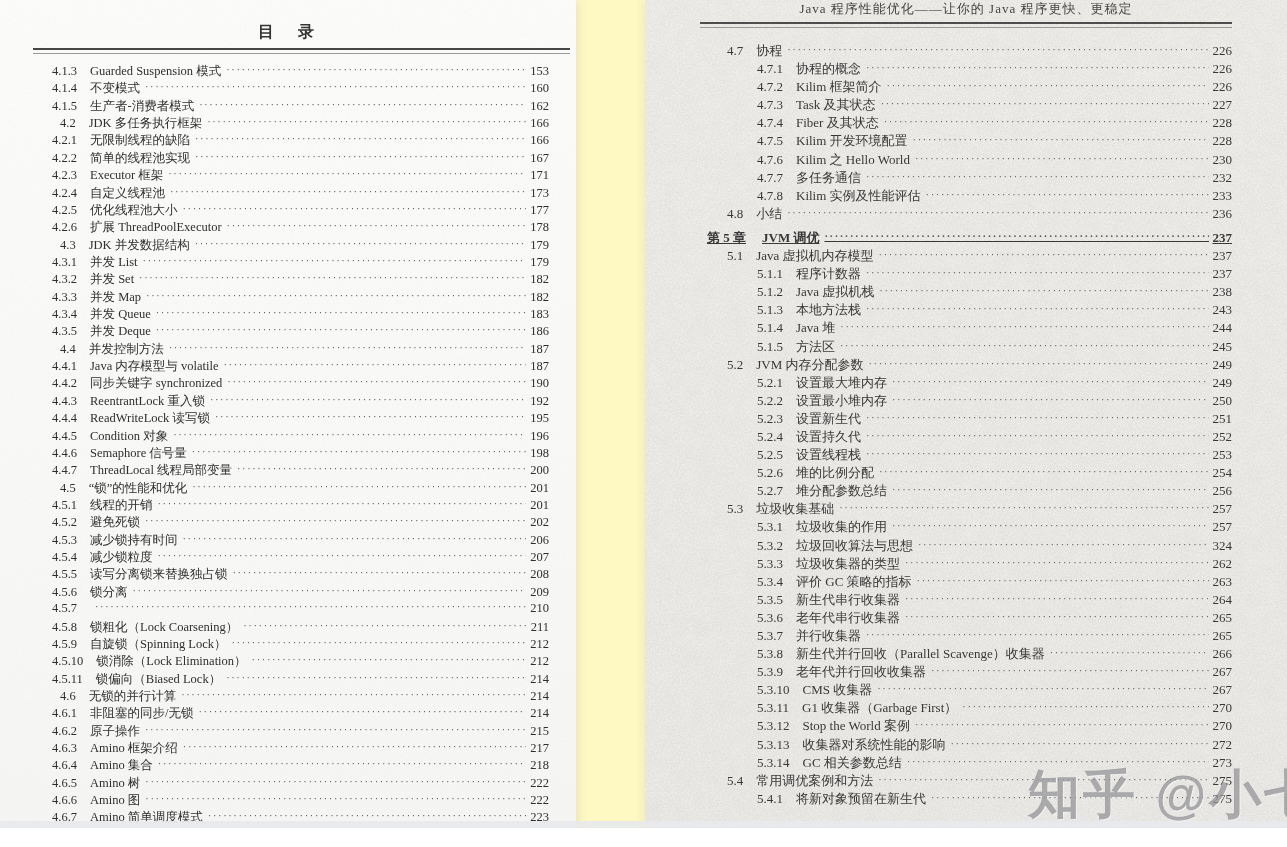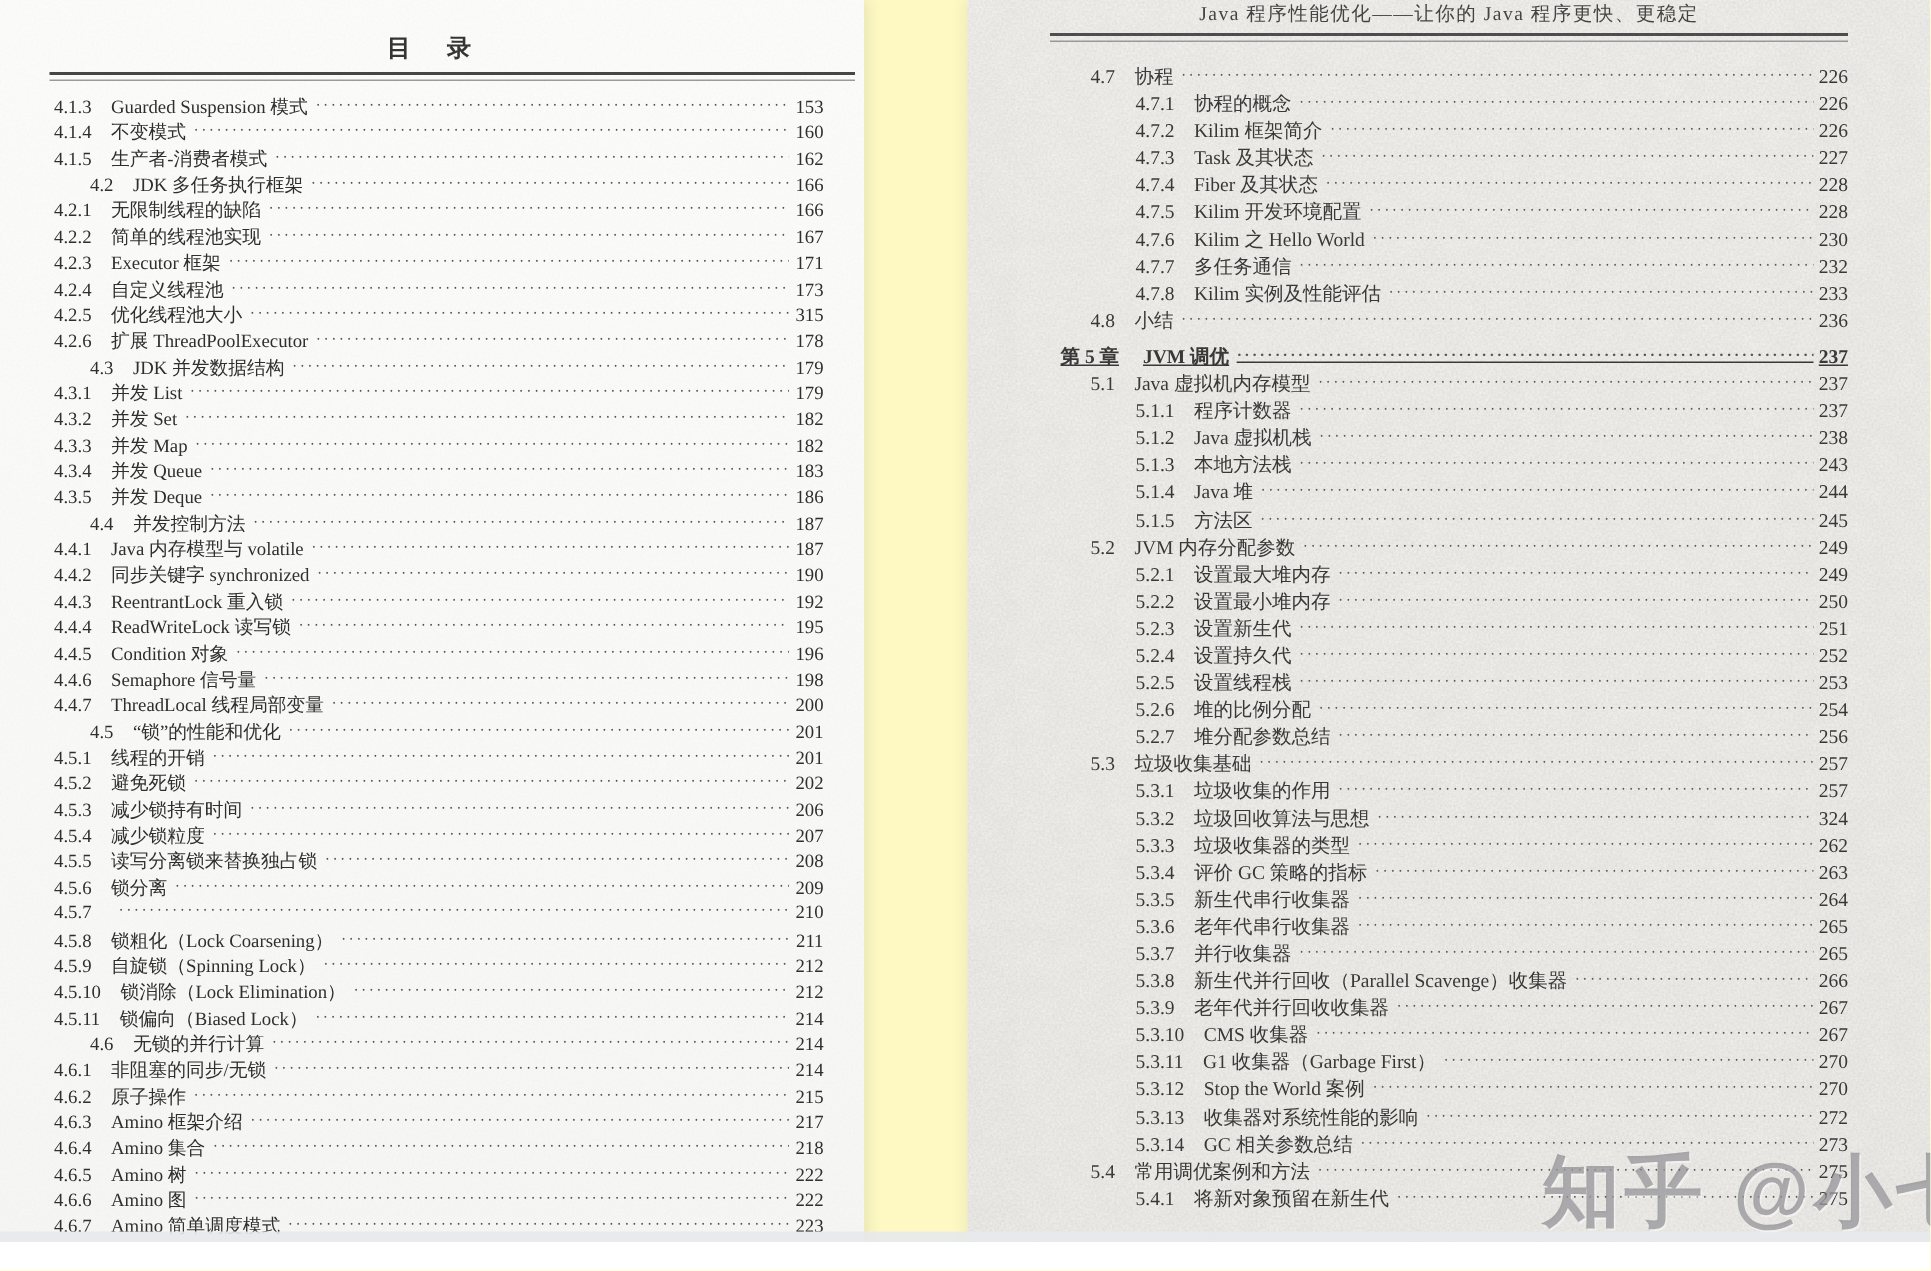--- a/index.html
+++ b/index.html
@@ -36,21 +36,21 @@
 
   .toc { position:relative; }
   .page-left  .toc { padding:9px 27px 0 0; }
   .page-right .toc { padding:14px 55px 0 0; }
 
   .toc-row { display:flex; align-items:baseline; white-space:nowrap; }
   .page-left  .toc-row { height:17.36px; font-size:12.5px; }
   .page-right .toc-row { height:18.1px;  font-size:13px; }
 
   .page-left  .lvl-2 { padding-left:60px;text-align:center; }
-  .page-left  .lvl-3 { padding-left:36px; }
+  .page-left  .lvl-3 { padding-left:52px; }
   .page-right .lvl-1 { padding-left:62px; font-weight:bold; margin-top:6px;text-decoration:underline; }
   .page-right .lvl-2 { padding-left:82px; }
   .page-right .lvl-3 { padding-left:112px; }
 
   .num   { margin-right:13px; }
   .lvl-1 .num { margin-right:16px; }
   .title { }
   .leader {
     flex:1 1 auto; overflow:hidden; margin:0 4px 0 5px;
     font-size:10.5px; letter-spacing:1.6px; color:#4e4e4e;
@@ -133,21 +133,21 @@
           <span class="num">4.2.4</span>
           <span class="title">自定义线程池</span>
           <span class="leader">········································································································································································································</span>
           <span class="pg">173</span>
         </div>
 
         <div class="toc-row lvl-3">
           <span class="num">4.2.5</span>
           <span class="title">优化线程池大小</span>
           <span class="leader">········································································································································································································</span>
-          <span class="pg">315</span>
+          <span class="pg">177</span>
         </div>
 
         <div class="toc-row lvl-3">
           <span class="num">4.2.6</span>
           <span class="title">扩展 ThreadPoolExecutor</span>
           <span class="leader">········································································································································································································</span>
           <span class="pg">178</span>
         </div>
 
         <div class="toc-row lvl-2">

